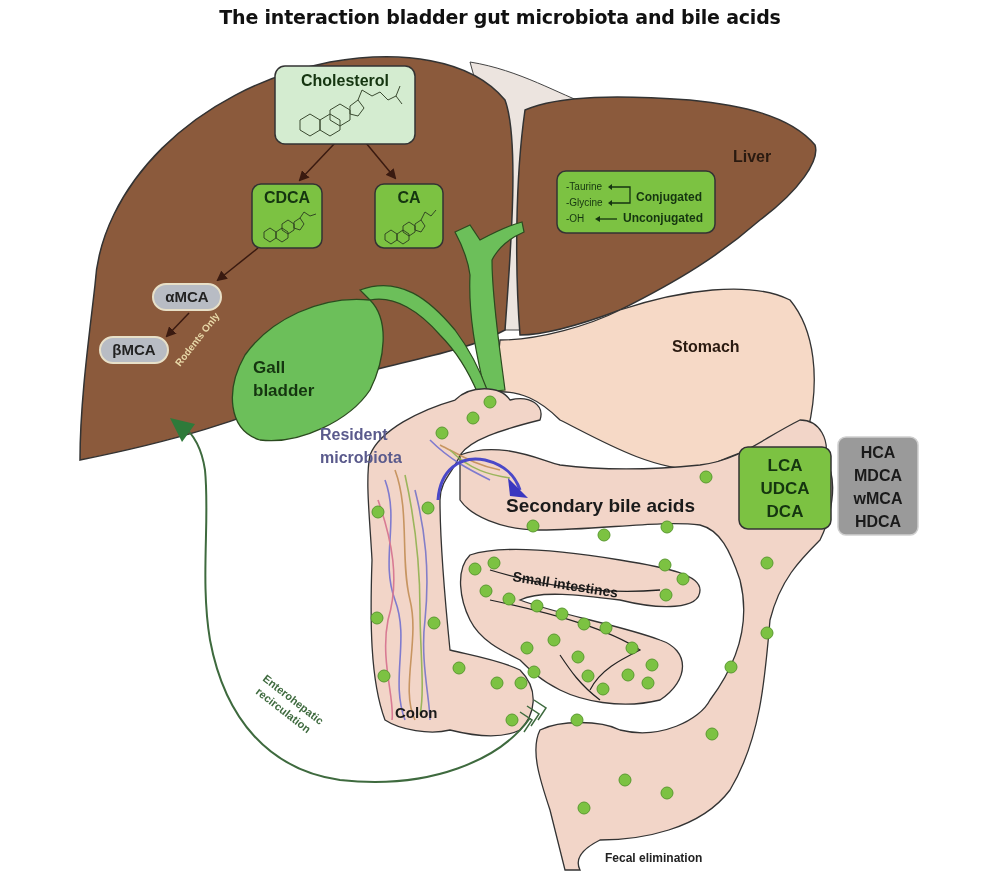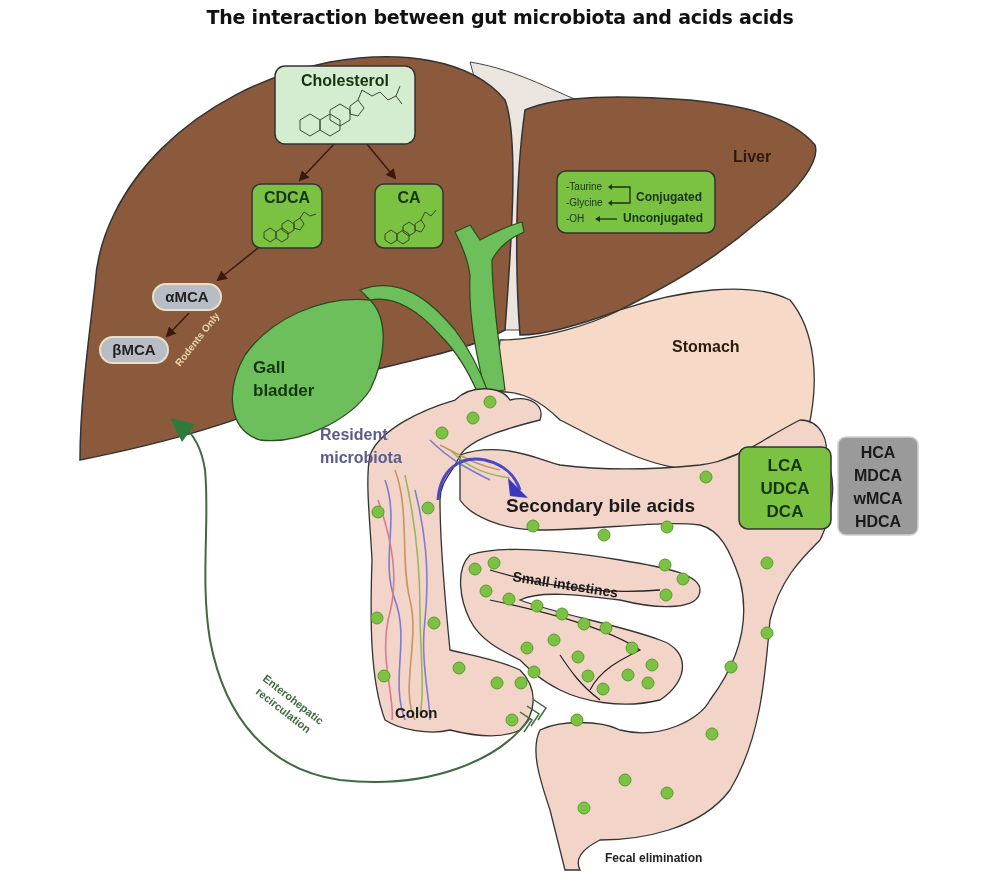--- a/index.html
+++ b/index.html
@@ -4,21 +4,21 @@
   <style>
     html, body { margin: 0; padding: 0; background: #ffffff; }
     body { width: 1000px; height: 877px; overflow: hidden; position: relative; font-family: "Liberation Sans", sans-serif; }
     #title { position: absolute; left: 0; top: 6px; width: 1000px; text-align: center; font-family: "DejaVu Sans", sans-serif; font-weight: bold; font-size: 19px; color: #111; letter-spacing: -0.2px; }
     svg#diagram { position: absolute; left: 0; top: 0; }
     .lbl { font-family: "Liberation Sans", sans-serif; font-weight: bold; }
   </style>
 </head>
 <body>
 
-<div id="title">The interaction between gut microbiota and acids acids</div>
+<div id="title">The interaction bladder gut microbiota and bile acids</div>
 
 <svg id="diagram" width="1000" height="877" viewBox="0 0 1000 877">
   <defs>
     <marker id="arrDark" viewBox="0 0 10 10" refX="8" refY="5" markerWidth="7" markerHeight="7" orient="auto">
       <path d="M0,0 L10,5 L0,10 z" fill="#3a1a10"></path>
     </marker>
     <marker id="arrGreen" viewBox="0 0 10 10" refX="8" refY="5" markerWidth="8" markerHeight="8" orient="auto">
       <path d="M0,0 L10,5 L0,10 z" fill="#2e7a3a"></path>
     </marker>
   </defs>

